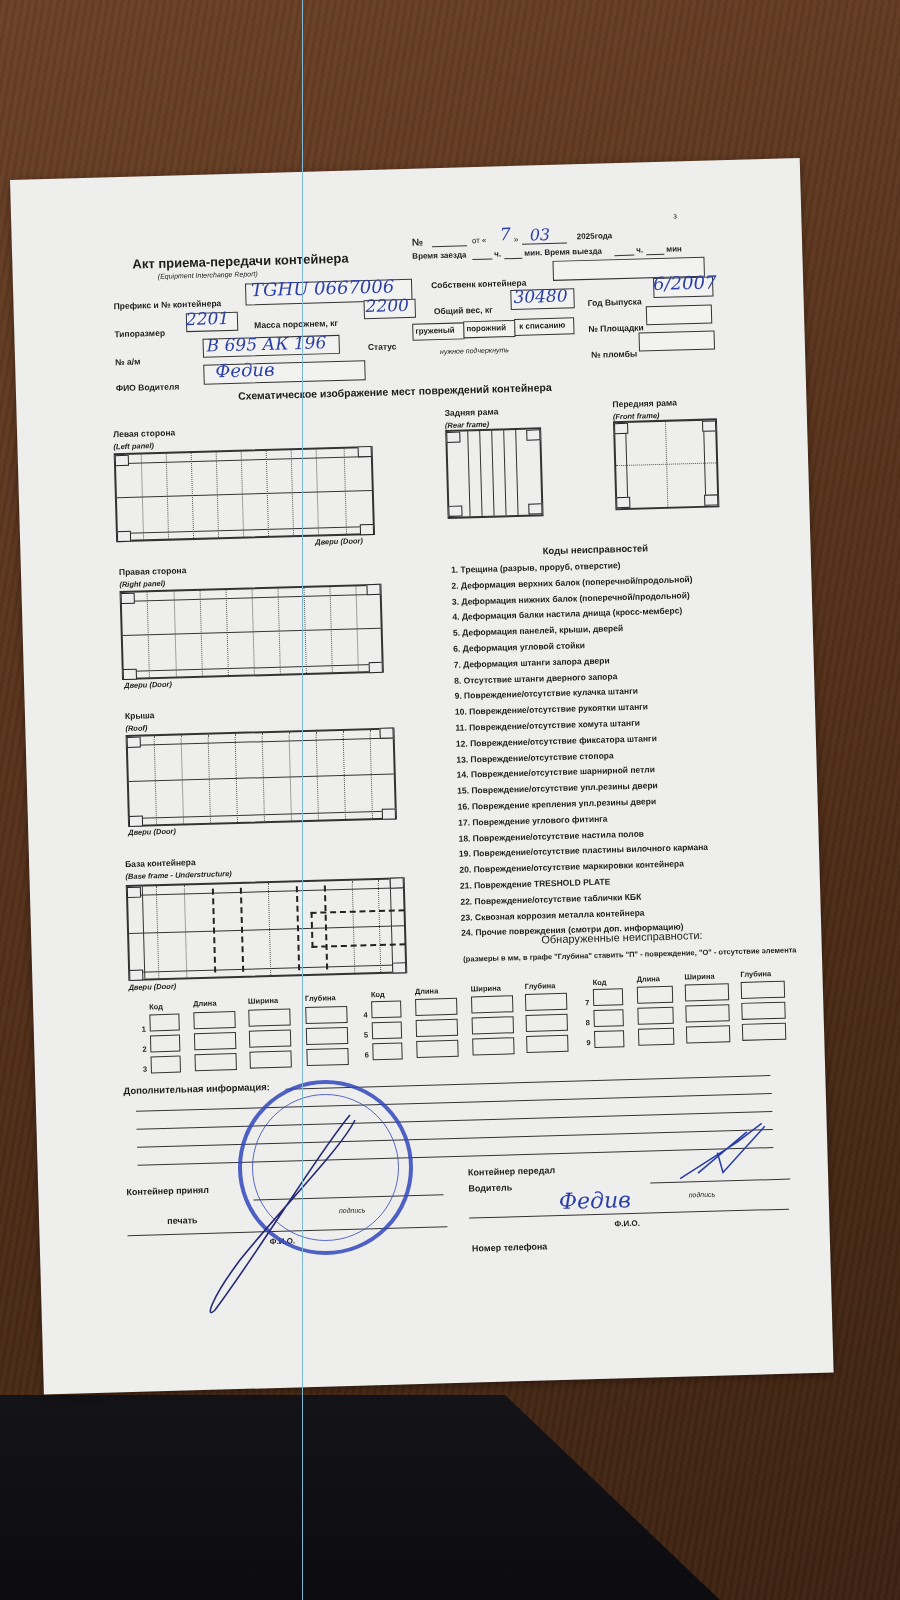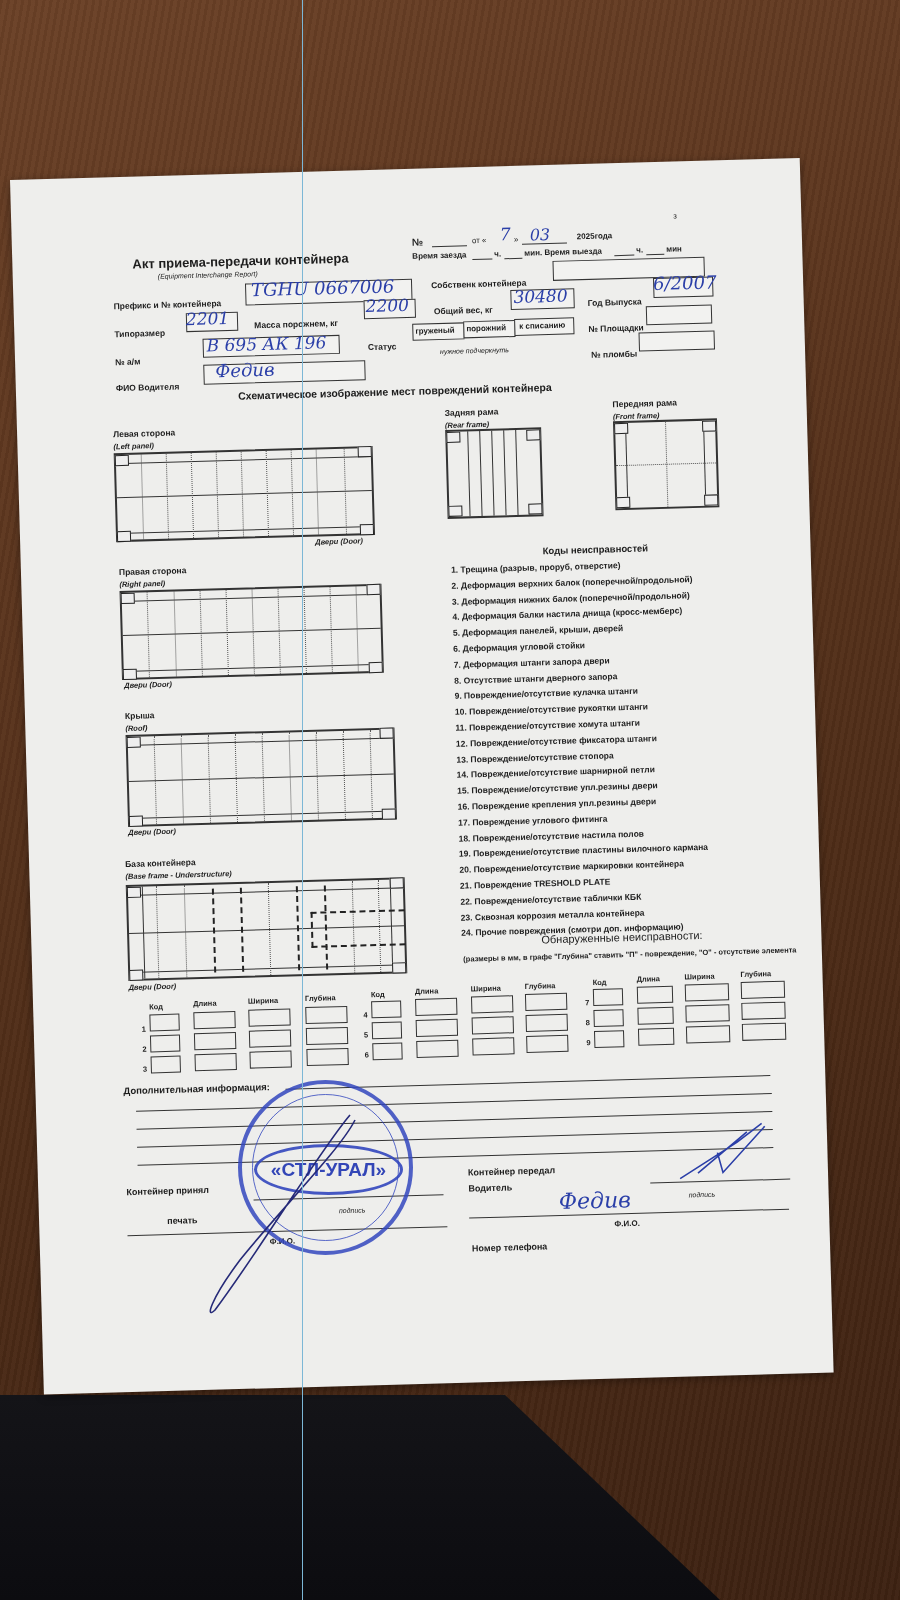--- a/index.html
+++ b/index.html
@@ -347,19 +347,18 @@
   <div class="t bold" style="left:575px;top:1056px;font-size:8px;">Ф.И.О.</div>
   <div class="t bold" style="left:432px;top:1076px;font-size:9px;">Номер телефона</div>
   <svg style="position:absolute;left:640px;top:962px;" width="90" height="60">
         <path d="M2 55 L60 20 L85 2 M20 50 L70 10 M40 30 L45 50 L88 5" stroke="#2b3fa8" stroke-width="1.6" fill="none"></path>
       </svg>
  </div>
 </div>
 
 <div class="stamp">
   <div class="ring2"></div>
-  <div class="oval">«СТЛ-УРАЛ»</div>
 </div>
 <svg style="position:absolute;left:200px;top:1110px;" width="180" height="210">
     <path d="M150 5 C120 40 60 140 15 200 C5 210 10 190 40 150 C80 100 140 40 155 10" stroke="#262a78" stroke-width="1.6" fill="none"></path>
   </svg>
 
 <div class="blue-vline"></div>
 
 </body></html>

